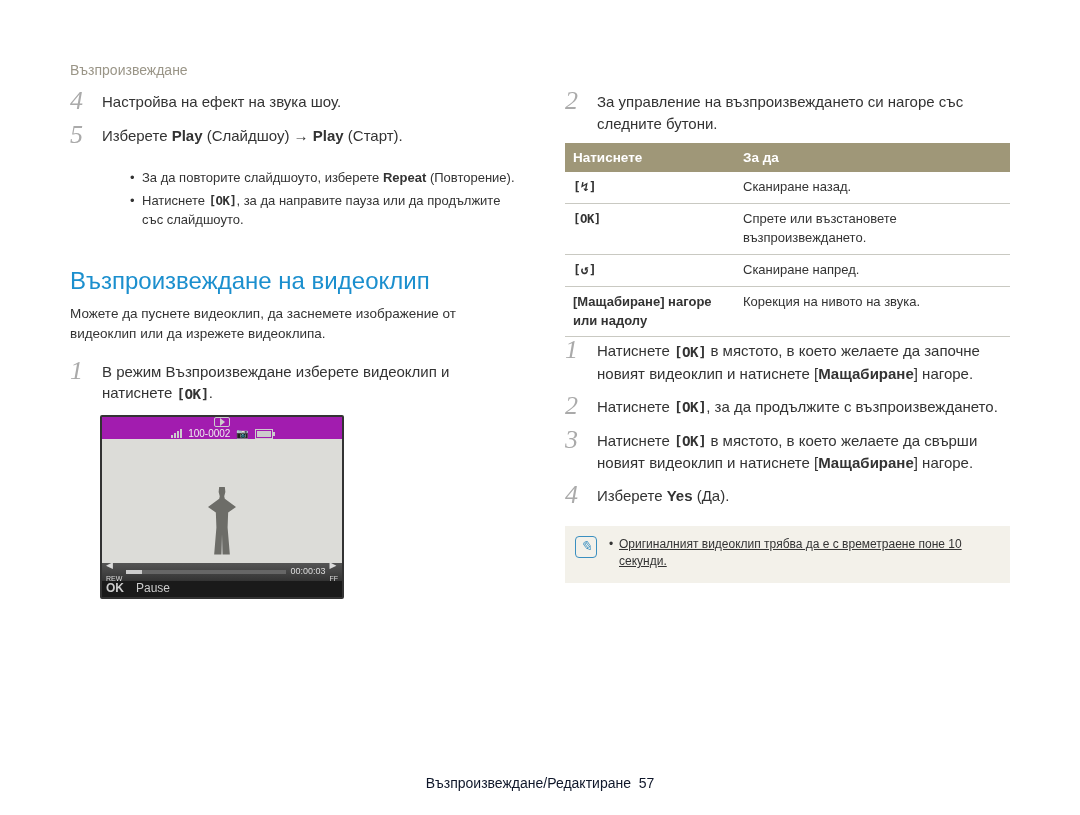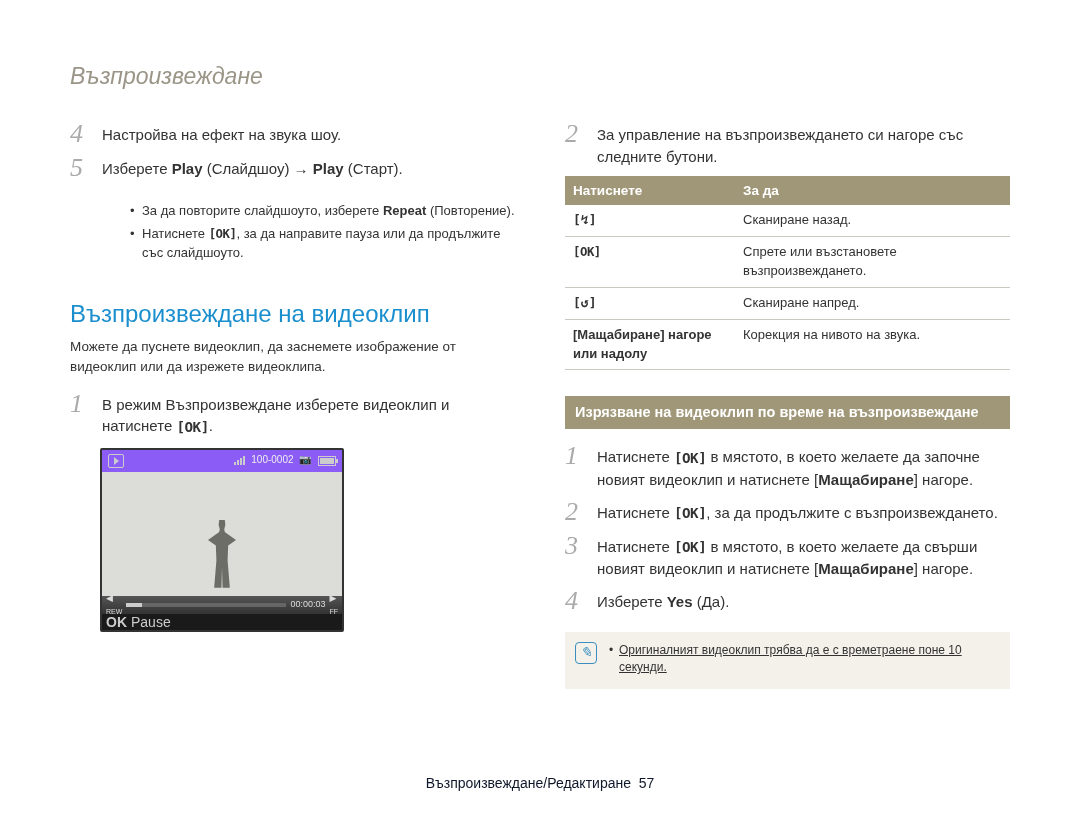--- a/index.html
+++ b/index.html
@@ -9,24 +9,23 @@
     height: 815px;
     background: #fff;
     color: #333;
     position: relative;
     padding: 60px 70px 30px 70px;
     font-size: 15px;
     line-height: 1.45;
   }
   .breadcrumb {
     color: #9a9587;
-    font-size: 23px;
-    margin-bottom: 28px;
+    font-size: 14px;
+    margin-bottom: 8px;
     font-weight: 400;
-    font-style: italic;
   }
   .columns {
     display: flex;
     gap: 50px;
   }
   .col { flex: 1; min-width: 0; }
   .step {
     display: flex;
     gap: 12px;
     margin-bottom: 8px;
@@ -85,27 +84,28 @@
     height: 184px;
     border: 2px solid #333;
     border-radius: 2px;
     margin: 10px 0 0 30px;
     background: #dcdcd8;
     position: relative;
     overflow: hidden;
   }
   .video-topbar {
     height: 22px;
-    background: #8b5cf6;
+    background: #a21caf;
     display: flex;
     align-items: center;
     justify-content: space-between;
     padding: 0 6px;
     color: #eee;
     font-size: 10px;
+    flex-direction: column;
   }
   .video-topbar .play-ico {
     width: 16px; height: 14px;
     border: 1px solid #ccc;
     border-radius: 2px;
     display: flex; align-items: center; justify-content: center;
   }
   .video-topbar .play-ico::after {
     content: "";
     border-left: 5px solid #ccc;
@@ -137,22 +137,22 @@
   }
   .video-controls {
     height: 18px;
     background: linear-gradient(#555,#333);
     display:flex; align-items:center; gap:4px; padding:0 4px;
     font-size:9px; color:#ddd;
   }
   .video-controls .prog { flex:1; height:4px; background:#666; position:relative; }
   .video-controls .prog::after{content:"";position:absolute;left:0;top:0;height:100%;width:10%;background:#ccc;}
   .video-bottombar {
-    height: 16px; background:#1a1a1a; color:#ccc; font-size:14px;
-    display:flex; align-items:center; gap:4px; padding:0 4px;
+    height: 16px; background:#1a1a1a; color:#ccc; font-size:12px;
+    display:flex; align-items:center; gap:12px; padding:0 4px;
   }
 
   .ctl-table {
     width: 100%;
     border-collapse: collapse;
     font-size: 13px;
     margin-top: 8px;
   }
   .ctl-table th {
     background: #9f9778;
@@ -305,21 +305,20 @@
         <td><span class="icon-right">[↺]</span></td>
         <td>Сканиране напред.</td>
       </tr>
       <tr>
         <td>[Мащабиране] нагоре или надолу</td>
         <td>Корекция на нивото на звука.</td>
       </tr>
     </tbody>
       </table>
 
-    <div class="sub-banner">Изрязване на видеоклип по време на възпроизвеждане</div>
 
     <div class="step">
       <div class="step-num">1</div>
       <div class="step-body">
         <span>Натиснете </span><span class="ok-glyph"></span><span> в мястото, в което желаете да започне новият видеоклип и натиснете [</span><b>Мащабиране</b><span>] нагоре.</span>
       </div>
     </div>
     <div class="step">
       <div class="step-num">2</div>
       <div class="step-body">

